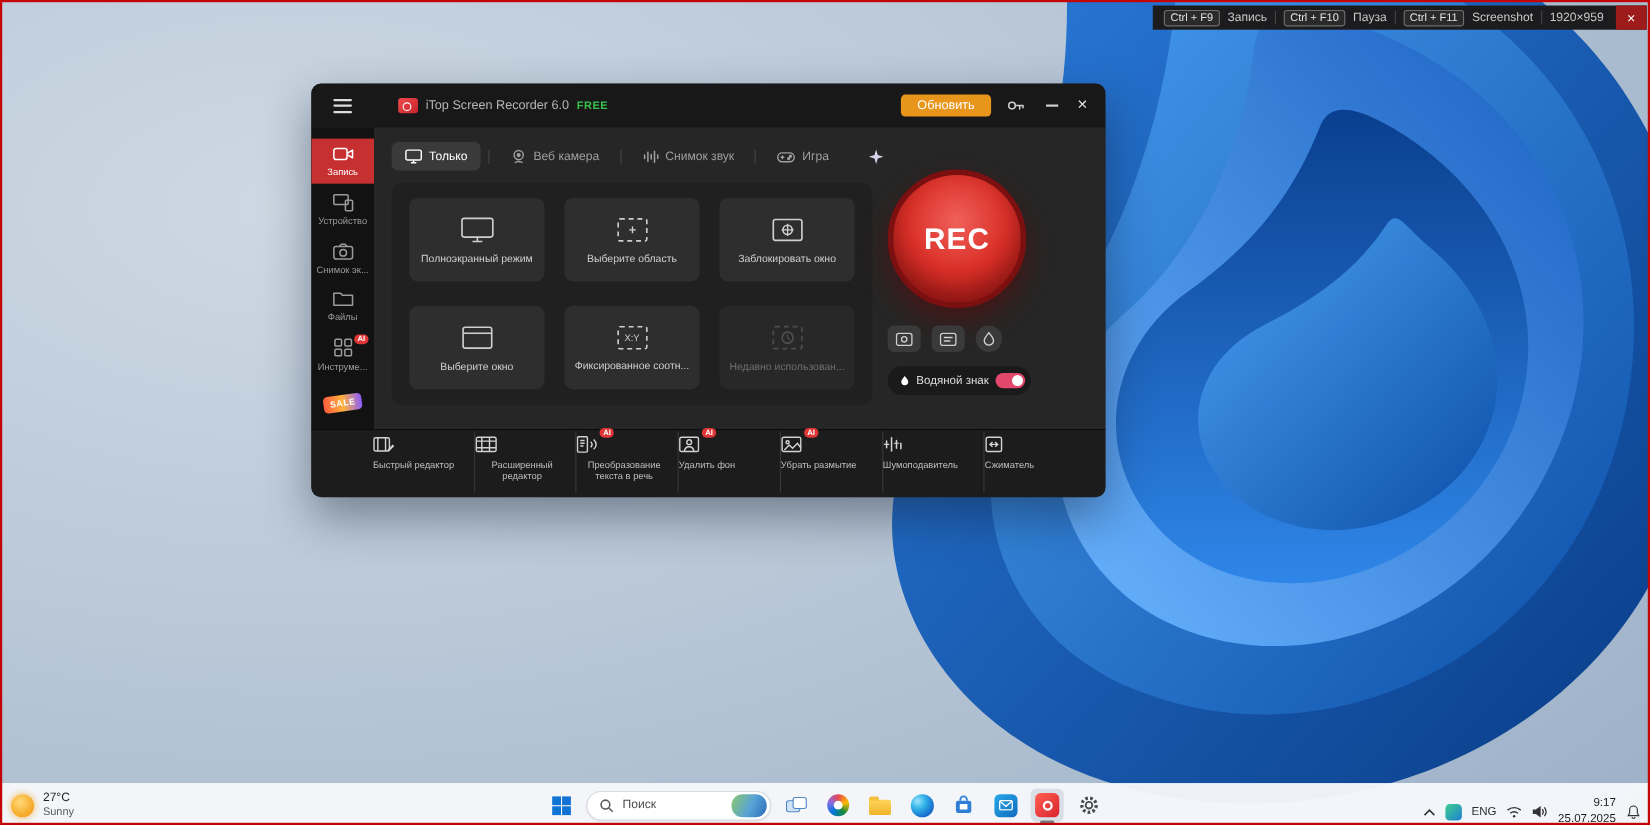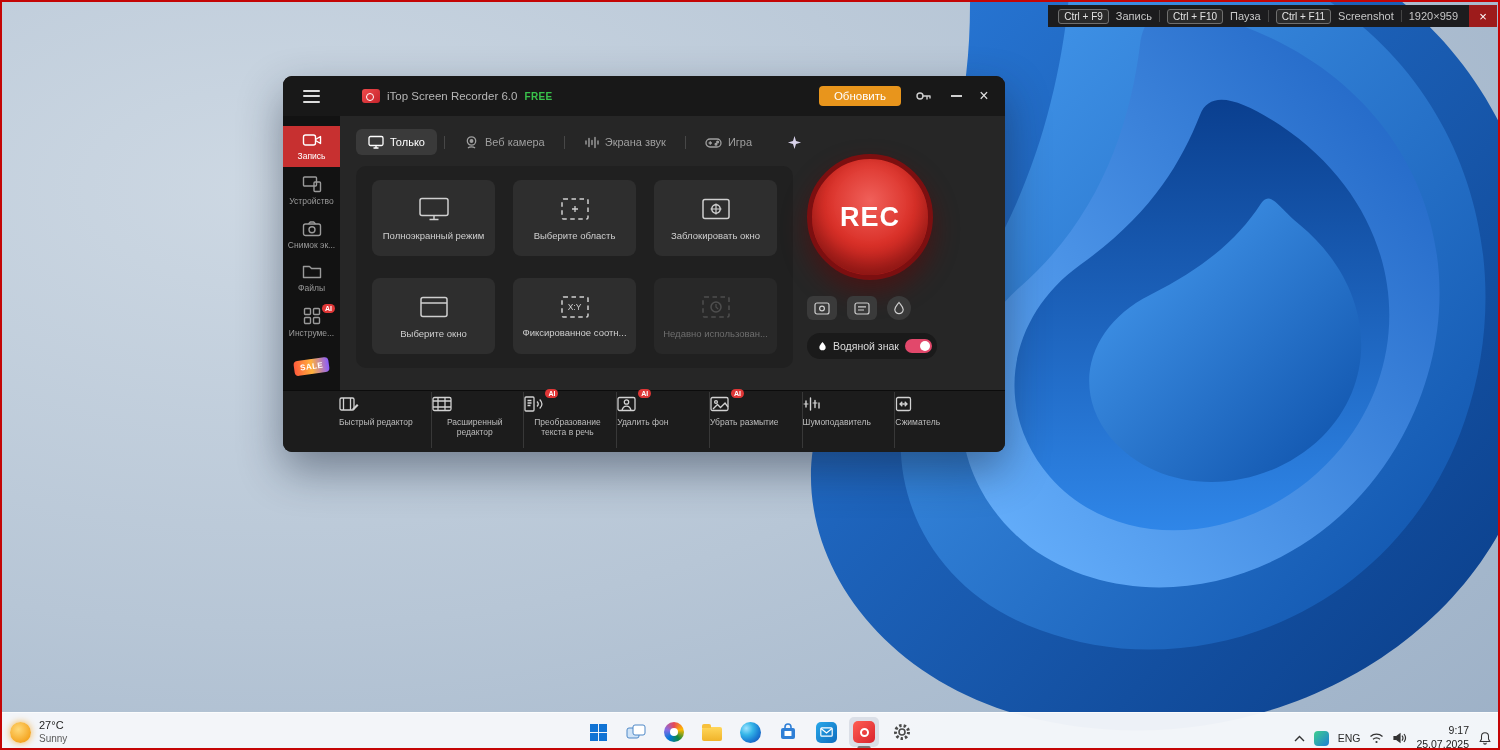--- a/index.html
+++ b/index.html
@@ -290,21 +290,21 @@
                 <circle cx="7.5" cy="6" r="1.3" fill="currentColor"></circle>
                 <path d="M4 13c1.6-1.6 5.4-1.6 7 0"></path>
               </svg>
             <span>Веб камера</span>
           </div>
           <span class="tab-sep"></span>
           <div class="tab">
             <svg class="ic" width="15" height="15" viewBox="0 0 15 15" fill="none" stroke="currentColor" stroke-width="1.4" stroke-linecap="round">
                 <path d="M2 6v3M5 3.5v8M8 5.5v4M11 2.5v10M14 6v3"></path>
               </svg>
-            <span>Экрана звук</span>
+            <span>Снимок звук</span>
           </div>
           <span class="tab-sep"></span>
           <div class="tab">
             <svg class="ic" width="17" height="13" viewBox="0 0 17 13" fill="none" stroke="currentColor" stroke-width="1.3">
                 <rect x="1" y="3" width="15" height="8" rx="4"></rect>
                 <path d="M5.3 5.3v3.4M3.6 7h3.4"></path>
                 <circle cx="12.6" cy="6" r=".9" fill="currentColor"></circle>
                 <circle cx="11" cy="8.2" r=".9" fill="currentColor"></circle>
               </svg>
             <span>Игра</span>
@@ -508,20 +508,28 @@
     <div class="tb-center">
       <div class="tb-icon">
         <div class="win-logo">
             <span></span>
             <span></span>
             <span></span>
             <span></span>
           </div>
       </div>
 
+      <div class="search-pill">
+        <svg class="ic" width="13" height="13" viewBox="0 0 13 13" fill="none" stroke="#5a5a5a" stroke-width="1.4">
+            <circle cx="5.4" cy="5.4" r="4"></circle>
+            <path d="M8.5 8.5L12 12"></path>
+          </svg>
+        <span class="s-text">Поиск</span>
+        <div class="s-img"></div>
+      </div>
 
       <div class="tb-icon">
         <svg class="ic" width="20" height="18" viewBox="0 0 20 18">
             <rect x="1" y="5" width="12" height="10" rx="2" fill="#cfe3f7" stroke="#4e88c7"></rect>
             <rect x="7" y="2" width="12" height="10" rx="2" fill="#fff" stroke="#4e88c7"></rect>
           </svg>
       </div>
       <div class="tb-icon">
         <div class="photos-ico">
             <i></i>

